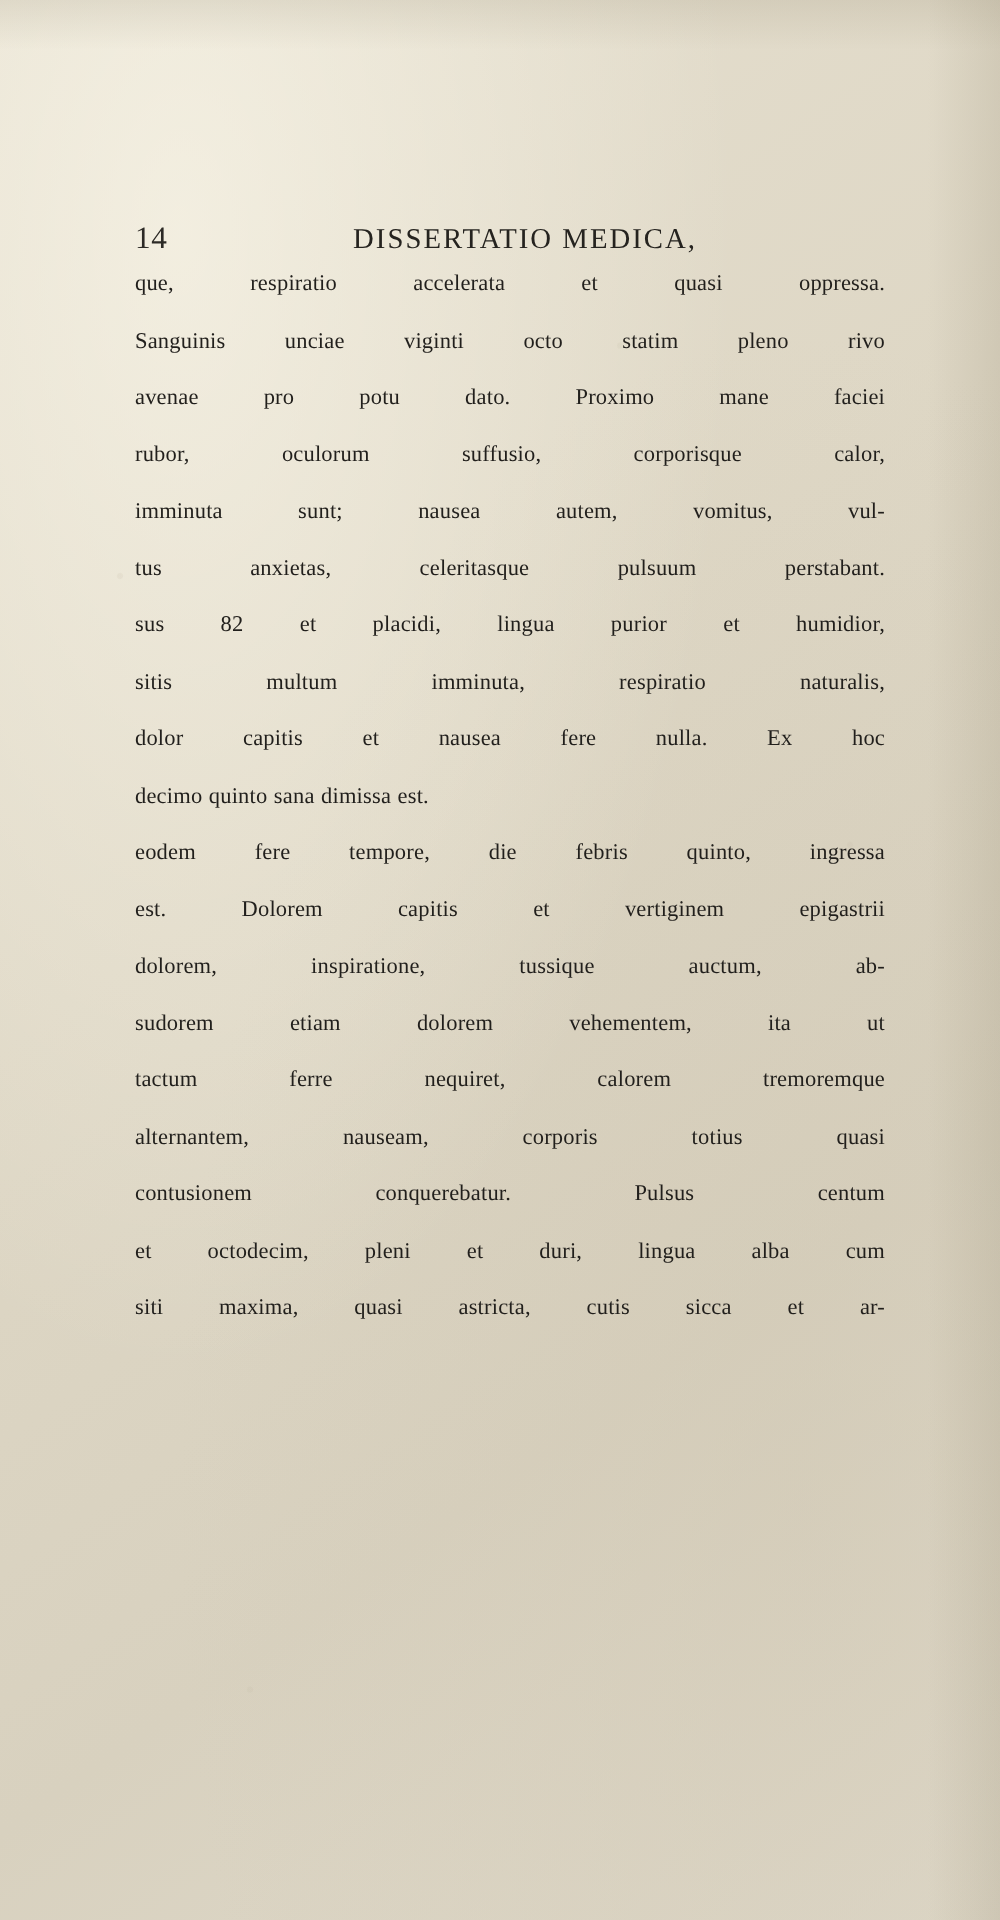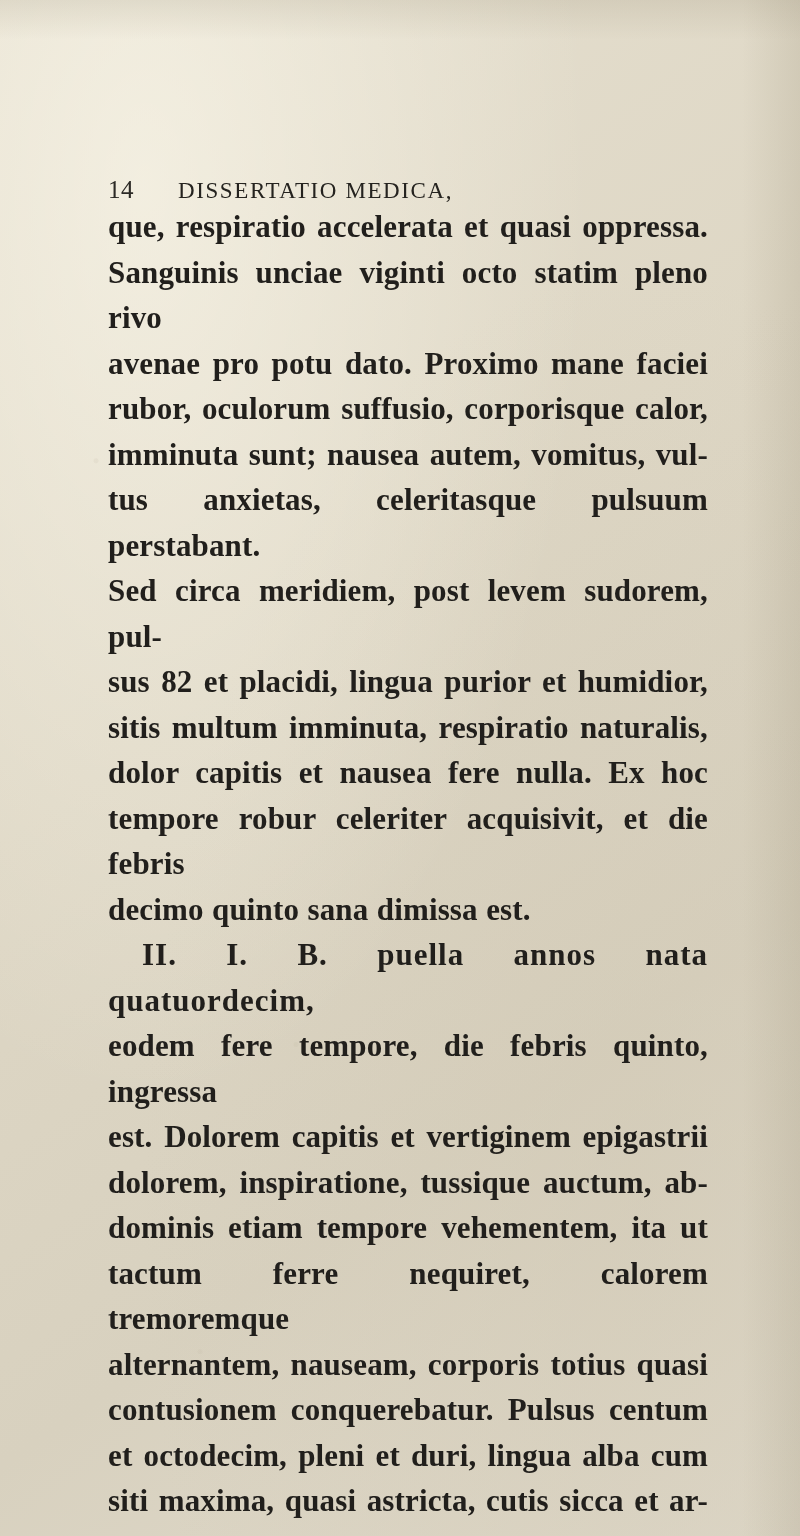--- a/index.html
+++ b/index.html
@@ -67,39 +67,38 @@
     margin-bottom: 40px;
   }
   .folio {
     font-size: 25px;
     color: #2c2a26;
     letter-spacing: .5px;
     width: 70px;
   }
   .head-title {
     flex: 1;
-    text-align: left;
+    text-align: center;
     font-size: 23px;
     letter-spacing: 1.6px;
     color: #25231f;
     padding-right: 46px;
     white-space: nowrap;
     margin-top: 48px;
   }
 
   .body-text p {
     margin: 0;
-    font-size: 31px;
+    font-size: 18px;
     line-height: 45.5px;
     color: #211f1c;
     text-align: justify;
     text-align-last: justify;
     letter-spacing: .15px;
     word-spacing: .5px;
-    font-weight: bold;
   }
   .body-text p.last-line-left {
     text-align-last: left;
   }
   .body-text p + p {
     margin-top: 0;
   }
   .indent {
     display: inline-block;
     width: 34px;
@@ -124,32 +123,29 @@
     </div>
 
     <div class="body-text">
 
       <p>que, respiratio accelerata et quasi oppressa.</p>
       <p>Sanguinis unciae viginti octo statim pleno rivo</p>
       <p>avenae pro potu dato. Proximo mane faciei</p>
       <p>rubor, oculorum suffusio, corporisque calor,</p>
       <p>imminuta sunt; nausea autem, vomitus, vul-</p>
       <p>tus anxietas, celeritasque pulsuum perstabant.</p>
-      <p>Sed circa meridiem, post levem sudorem, pul-</p>
       <p>sus 82 et placidi, lingua purior et humidior,</p>
       <p>sitis multum imminuta, respiratio naturalis,</p>
       <p>dolor capitis et nausea fere nulla. Ex hoc</p>
-      <p>tempore robur celeriter acquisivit, et die febris</p>
       <p class="last-line-left">decimo quinto sana dimissa est.</p>
 
-      <p><span class="indent"></span><span class="case-label">II. I. B. puella annos nata quatuordecim,</span></p>
       <p>eodem fere tempore, die febris quinto, ingressa</p>
       <p>est. Dolorem capitis et vertiginem epigastrii</p>
       <p>dolorem, inspiratione, tussique auctum, ab-</p>
-      <p>dominis etiam tempore vehementem, ita ut</p>
+      <p>sudorem etiam dolorem vehementem, ita ut</p>
       <p>tactum ferre nequiret, calorem tremoremque</p>
       <p>alternantem, nauseam, corporis totius quasi</p>
       <p>contusionem conquerebatur. Pulsus centum</p>
       <p>et octodecim, pleni et duri, lingua alba cum</p>
       <p>siti maxima, quasi astricta, cutis sicca et ar-</p>
 
     </div>
   </div>
 </div>
 

